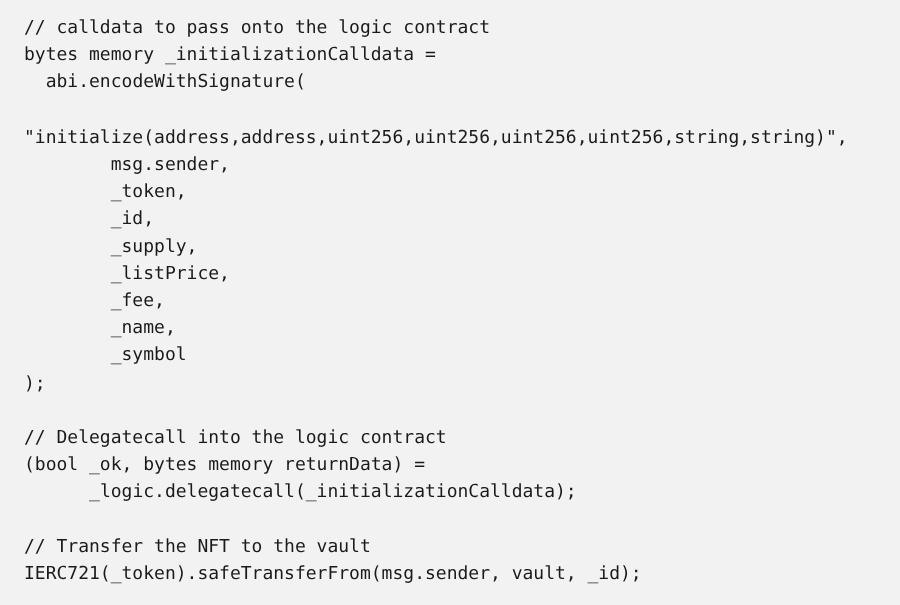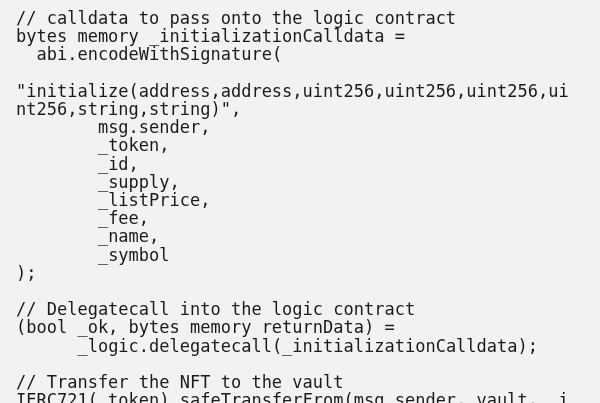--- a/index.html
+++ b/index.html
@@ -13,21 +13,21 @@
     background: #f2f2f2;
     overflow: hidden;
   }
   #code-block {
     box-sizing: border-box;
     width: 600px;
     height: 403px;
     background: #f2f2f2;
     color: #1a1a1a;
     font-family: "DejaVu Sans Mono", "Liberation Mono", monospace;
-    font-size: 17px;
+    font-size: 12px;
     line-height: 18.2px;
     padding: 9px 24px 0 16px;
     white-space: pre-wrap;
     overflow-wrap: break-word;
     word-break: break-all;
     letter-spacing: 0;
     -webkit-font-smoothing: antialiased;
   }
   .code-line {
     white-space: pre-wrap;

